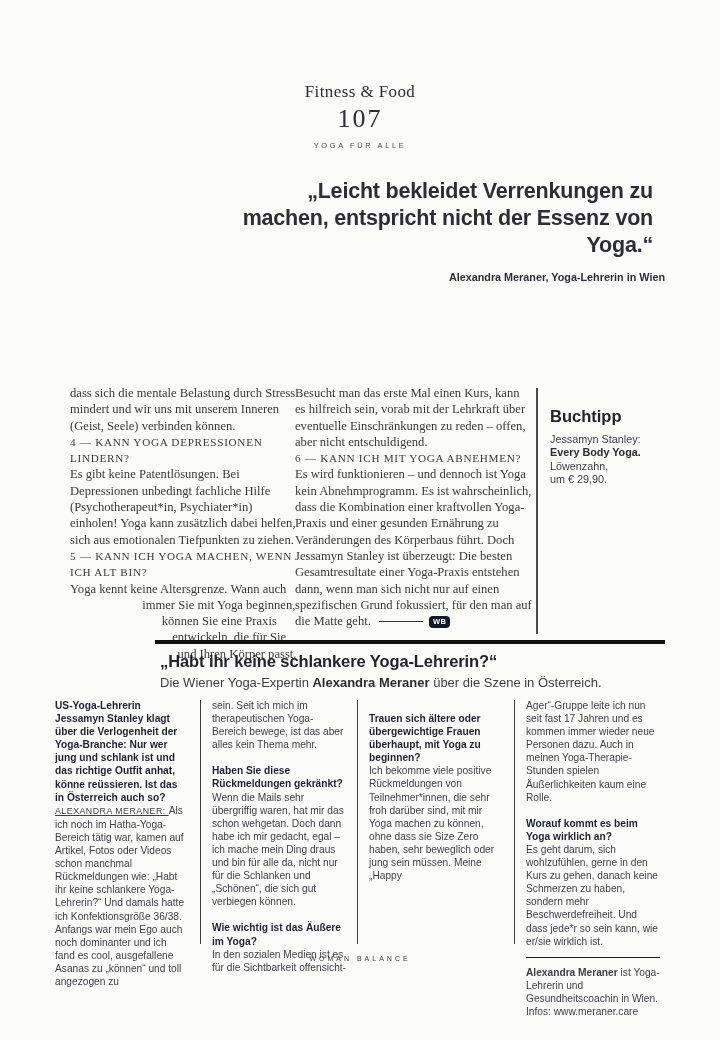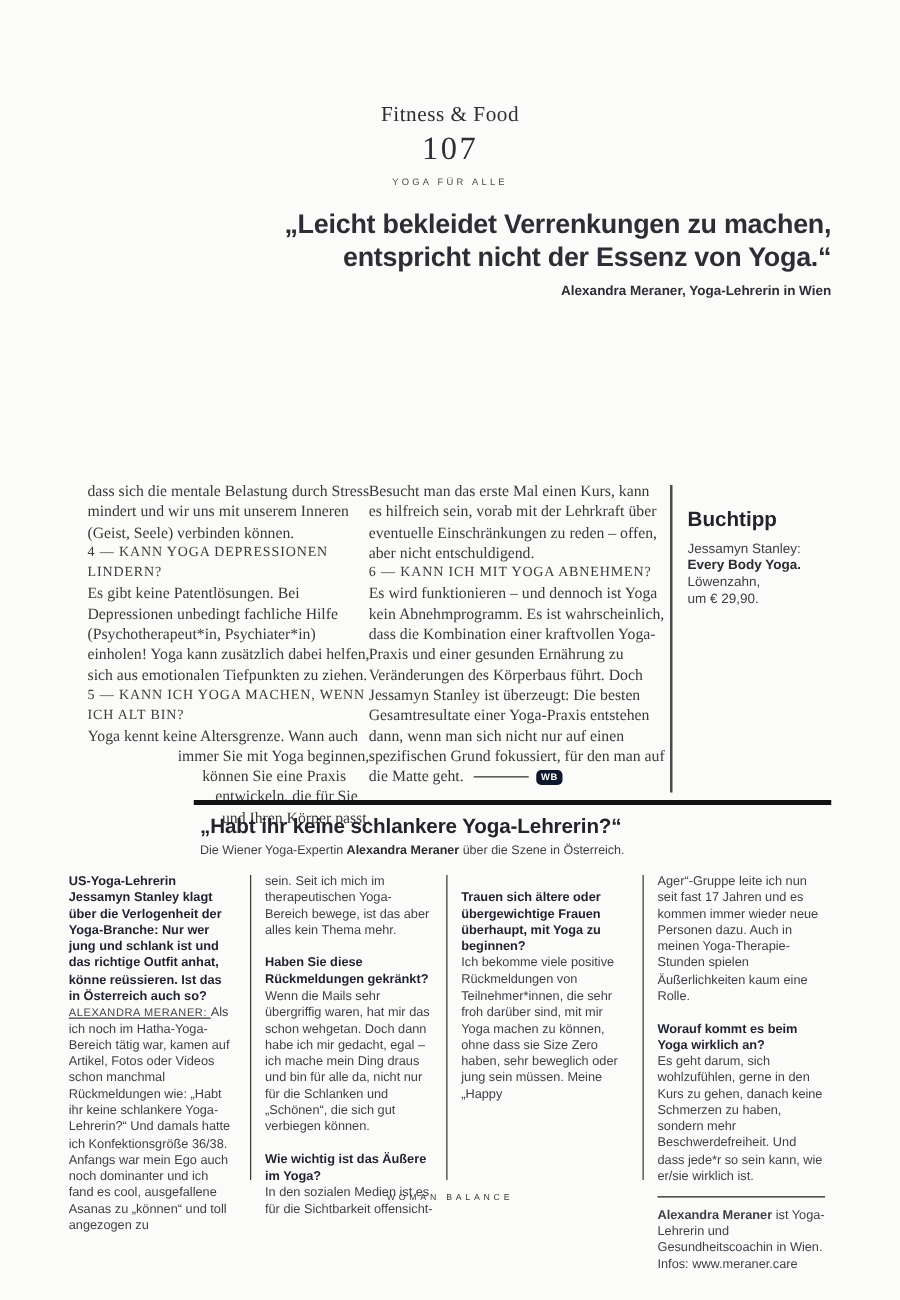--- a/index.html
+++ b/index.html
@@ -12,21 +12,21 @@
   .page{position:absolute;inset:0;}
 
   
   .mag-header{position:absolute;top:82px;left:0;width:720px;text-align:center;color:#2e2e36;}
   .brand{font-family:"Liberation Serif",serif;font-size:17px;letter-spacing:.4px;}
   .pagenum{font-family:"Liberation Serif",serif;font-size:26px;letter-spacing:2px;margin-top:2px;}
   .kicker{font-size:7.5px;letter-spacing:2.6px;color:#4a4a4a;margin-top:7px;}
 
   
   .quote-block{position:absolute;top:166px;right:55px;width:440px;text-align:right;}
-  .quote-text{font-weight:bold;font-size:21.5px;line-height:27px;color:#2d2d36;letter-spacing:-.2px;margin:0;}
+  .quote-text{font-weight:bold;font-size:21.5px;line-height:27px;color:#2d2d36;letter-spacing:-.2px;margin:12px;}
   .quote-attr{font-weight:bold;font-size:10.8px;color:#2d2d36;margin-top:7px;}
 
   
   .faq-col-left{position:absolute;left:70px;top:385px;width:233px;}
   .faq-col-mid{position:absolute;left:295px;top:385px;width:238px;}
   .serif-p{font-family:"Liberation Serif",serif;font-size:12.6px;line-height:16.3px;color:#3a3a3a;margin:0;}
   .faq-q{font-family:"Liberation Serif",serif;font-size:11.2px;line-height:16.3px;letter-spacing:.7px;color:#3a3a3a;margin:0;}
   .v-divider{position:absolute;left:536px;top:388px;width:2px;height:246px;background:#4a4a4a;}
 
   .wrap-spacer{float:left;width:116px;height:182px;shape-outside:circle(73px at 36px 96px);}
@@ -63,21 +63,21 @@
       radial-gradient(ellipse 26px 34px at 50% 44%, #b6afa7 0 60%, rgba(0,0,0,0) 61%),
       radial-gradient(ellipse 42px 40px at 50% 38%, #d9d4cc 0 60%, rgba(0,0,0,0) 61%),
       radial-gradient(ellipse 24px 20px at 50% 86%, #8f8a82 0 60%, rgba(0,0,0,0) 61%),
       linear-gradient(180deg,#d4d3d0 0%,#c9c7c3 48%,#9a9causing 0,#97948f 62%,#55534f 78%,#383734 100%);
   }
 
   
   .iv-rule-top{position:absolute;left:155px;top:640px;width:510px;height:4px;background:#121212;}
   .iv-header{position:absolute;left:160px;top:652px;width:505px;}
   .iv-headline{font-weight:bold;font-size:16.5px;color:#23232c;margin:0;letter-spacing:-.1px;}
-  .iv-sub{font-size:10px;color:#3e3e46;margin-top:4px;}
+  .iv-sub{font-size:13px;color:#3e3e46;margin-top:4px;}
   .iv-sub b{color:#2b2b33;}
 
   .iv-col{position:absolute;top:699px;width:134px;}
   .iv-col-1{left:55px;} .iv-col-2{left:212px;} .iv-col-3{left:369px;} .iv-col-4{left:526px;}
   .iv-divider{position:absolute;top:700px;width:1px;height:244px;background:#3c3c3c;}
   .iv-div-1{left:200px;} .iv-div-2{left:357px;} .iv-div-3{left:514px;}
 
   .iv-lead{font-weight:bold;font-size:10.2px;line-height:13.1px;color:#1f2130;margin:0;}
   .iv-q{font-weight:bold;font-size:10.2px;line-height:13.1px;color:#1f2130;margin:13px 0 0;}
   .iv-a{font-size:10.2px;line-height:13.1px;color:#3e3e47;margin:0;}

